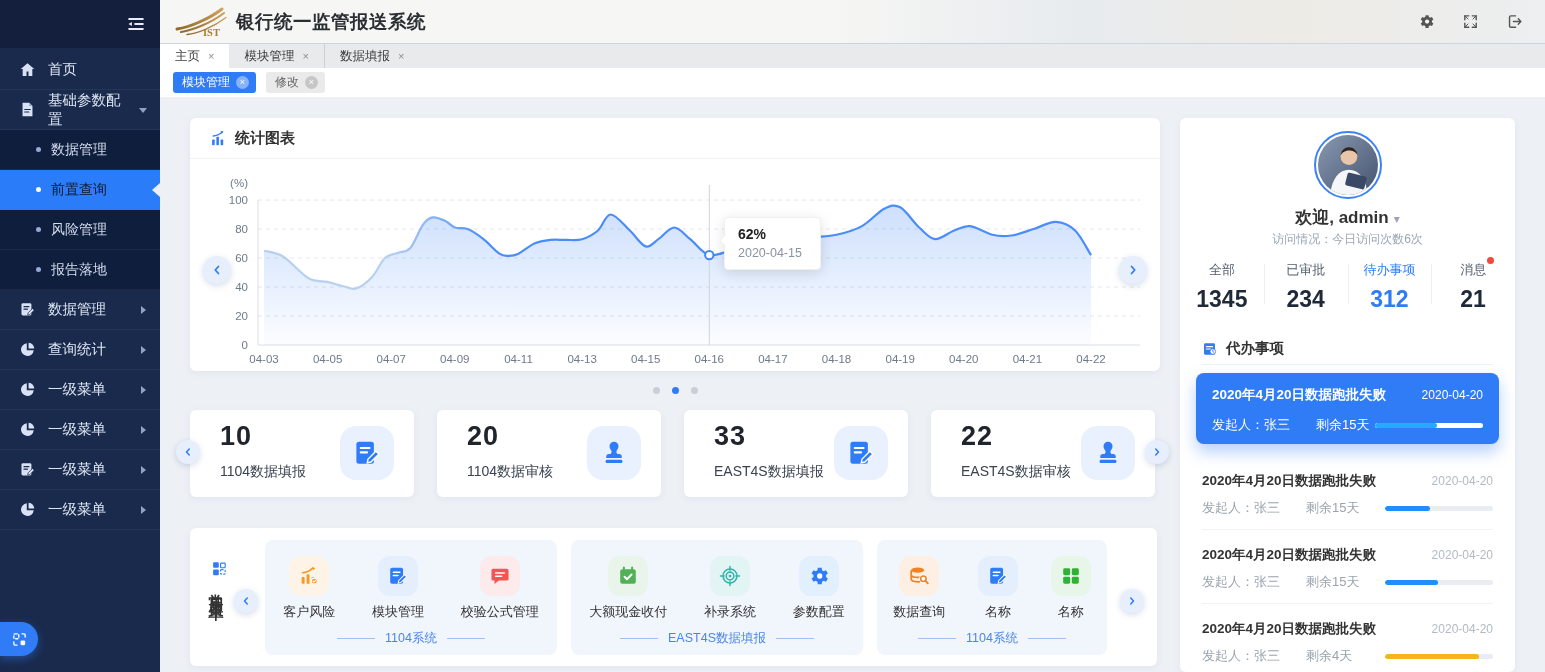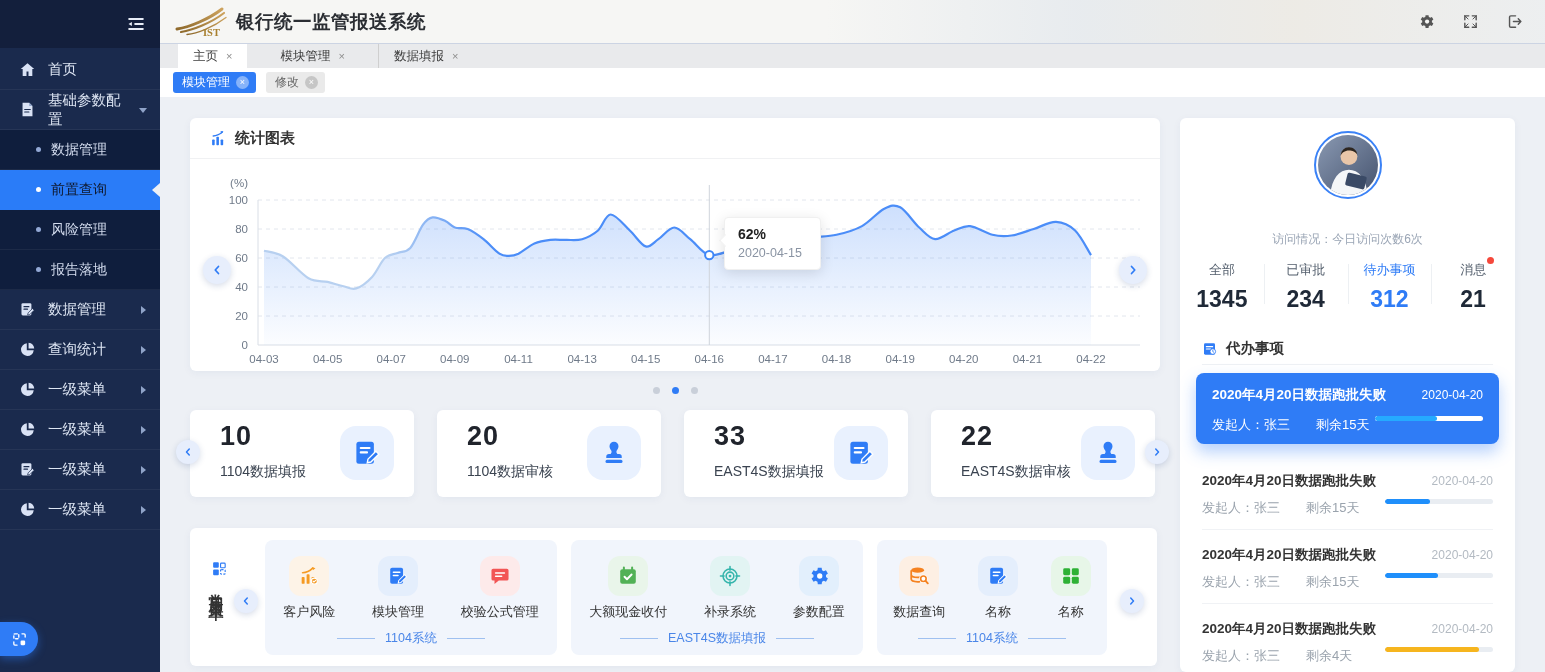--- a/index.html
+++ b/index.html
@@ -23,21 +23,21 @@
 
   
   .topbar{position:absolute;left:160px;top:0;width:1385px;height:44px;background:#f6f6f4;border-bottom:1px solid #ccd4e3;display:flex;align-items:center;padding-left:14px;box-sizing:border-box;z-index:4;}
   .topbar::before{content:"";position:absolute;right:0;top:0;width:720px;height:43px;background:linear-gradient(90deg,rgba(205,215,228,0) 0%,rgba(199,211,226,.30) 35%,rgba(214,206,192,.28) 65%,rgba(203,213,226,.22) 100%);pointer-events:none;}
   .app-title{font-size:18.5px;font-weight:700;color:#2b2e33;letter-spacing:.5px;margin-left:8px;}
   .top-actions{position:absolute;right:22px;top:0;height:43px;display:flex;align-items:center;gap:27px;}
   .top-actions .tico{width:17px;height:17px;display:flex;cursor:pointer;}
 
   
   .tabbar{position:absolute;left:160px;top:44px;width:1385px;height:24px;background:#e9eaec;display:flex;align-items:stretch;font-size:12.5px;color:#3c3c3c;z-index:3;}
-  .tab{display:flex;align-items:center;gap:8px;padding:0 15px;cursor:pointer;white-space:nowrap;margin-left:18px;}
+  .tab{display:flex;align-items:center;gap:8px;padding:0 15px;cursor:pointer;white-space:nowrap;}
   .tab.active{background:#fff;}
   .tab .x{color:#8d8d8d;font-size:11px;line-height:1;}
   .tab.sep{border-left:1px solid #cfcfcf;}
   .chipbar{position:absolute;left:160px;top:68px;width:1385px;height:29px;background:#fff;display:flex;align-items:center;gap:10px;padding-left:13px;box-sizing:border-box;z-index:3;}
   .chip{height:21px;display:flex;align-items:center;gap:6px;padding:0 7px 0 9px;border-radius:3px;font-size:12px;cursor:pointer;}
   .chip.primary{background:#2f7cf6;color:#fff;}
   .chip.default{background:#eaeaea;color:#666;}
   .chip .cx{width:13px;height:13px;border-radius:50%;display:flex;align-items:center;justify-content:center;font-size:9px;line-height:1;}
   .chip.primary .cx{background:rgba(255,255,255,.42);color:#fff;}
   .chip.default .cx{background:#c6c6c6;color:#fff;}
@@ -91,21 +91,21 @@
   .pcol .pnum{font-size:23px;font-weight:700;color:#1f2937;margin-top:7px;}
   .pcol.hl .plbl,.pcol.hl .pnum{color:#2f7cf6;}
   .rdot{position:absolute;top:-4px;right:-8px;width:7px;height:7px;border-radius:50%;background:#f5483b;}
   .todo-head{position:absolute;top:221px;left:22px;display:flex;gap:8px;align-items:center;font-size:14.5px;font-weight:600;color:#333;}
   .todo-head .ic{width:16px;height:16px;display:flex;}
   .tdiv{position:absolute;top:246px;left:22px;right:22px;height:1px;background:#eef1f4;}
   .tasks{position:absolute;top:249px;left:0;right:0;bottom:0;}
   .task-active{margin:6px 16px 12px;background:#2f7cf6;border-radius:8px;padding:13px 16px 10px;color:#fff;box-shadow:0 8px 16px rgba(47,124,246,.35);cursor:pointer;}
   .trow1{display:flex;justify-content:space-between;align-items:center;font-size:13.5px;font-weight:700;}
   .tdate{font-size:12px;font-weight:400;}
-  .trow2{display:flex;align-items:flex-start;margin-top:12px;font-size:13px;}
+  .trow2{display:flex;align-items:center;margin-top:12px;font-size:13px;}
   .trow2 .who{width:104px;}
   .pbar{width:108px;height:5px;border-radius:3px;margin-left:auto;overflow:hidden;}
   .pbar i{display:block;height:100%;border-radius:3px;}
   .task{padding:16px 22px 12px;cursor:pointer;}
   .task .trow1{color:#333;}
   .task .tdate{color:#b3bac2;}
   .task .trow2{color:#9aa3ad;margin-top:9px;}
   .tsep{height:1px;background:#f0f2f5;margin:0 22px;}
 </style>
 </head>
@@ -624,20 +624,21 @@
                 <stop offset="1" stop-color="#45536e"></stop>
               </linearGradient>
             </defs>
    <rect width="64" height="64" fill="url(#avbg)"></rect>
    <circle cx="33" cy="23" r="9" fill="#e9c6a9"></circle>
    <path d="M24 22a9 9 0 0 1 9-9c5 0 8.5 3.5 9 8-2.5-3.5-5-4.5-9-4.5-4.5 0-7.5 2.5-9 5.5z" fill="#2d2620"></path>
    <path d="M13 64c1.5-18 10-27 20-27s18.5 9 20 27z" fill="#f4f6f8"></path>
    <rect x="30" y="42" width="21" height="14" rx="2" fill="#3a4a66" transform="rotate(14 40 49)"></rect>
  </svg>
         </div>
+      <div class="welcome"><span>欢迎, admin</span><span class="car">▾</span></div>
       <div class="visits">访问情况：今日访问次数6次</div>
       <div class="pstats" id="pstats">
           <div class="pcol"><div class="plbl">全部</div>
     <div class="pnum">1345</div></div>
           <div class="pcol"><div class="plbl">已审批</div>
     <div class="pnum">234</div></div>
           <div class="pcol hl"><div class="plbl">待办事项</div>
     <div class="pnum">312</div></div>
           <div class="pcol"><div class="plbl">消息<span class="rdot"></span></div>
     <div class="pnum">21</div></div>

